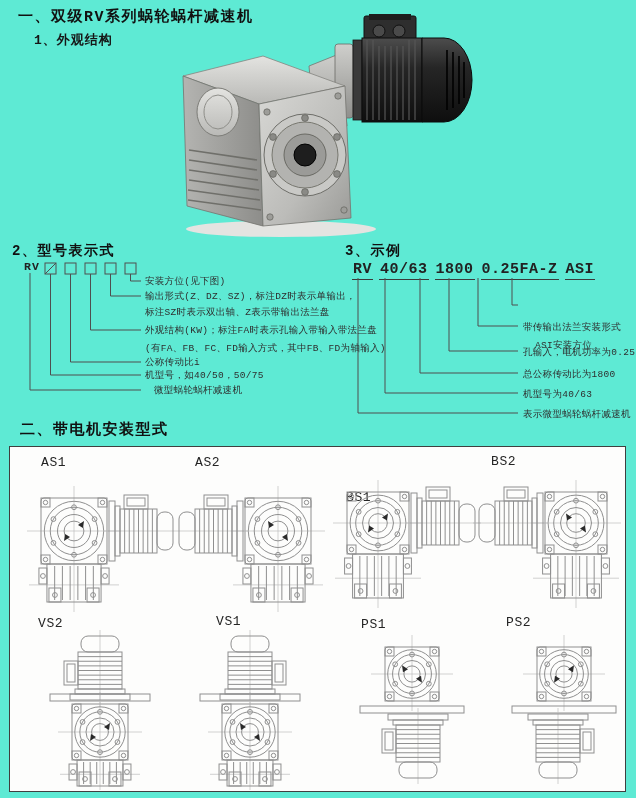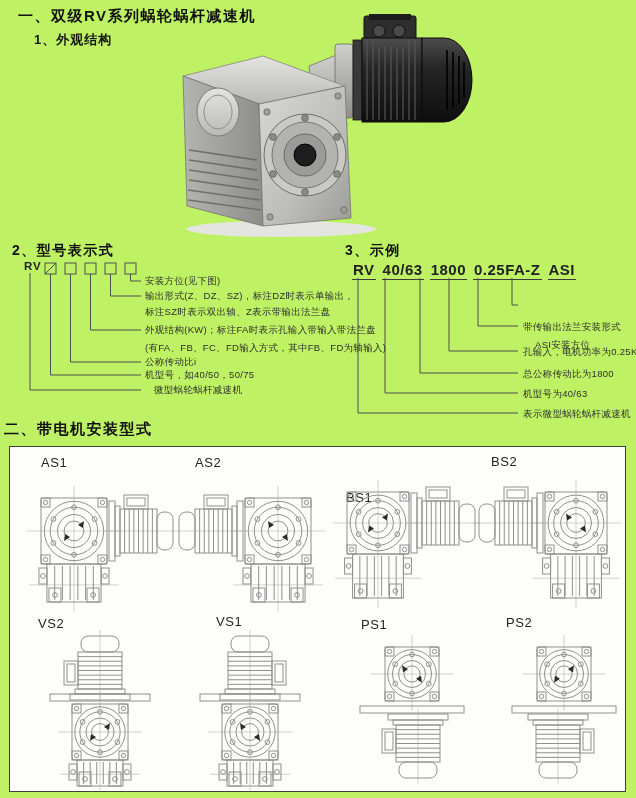--- a/index.html
+++ b/index.html
@@ -1,19 +1,19 @@
 <!DOCTYPE html>
 <html><head>
 <meta charset="utf-8">
 <style>
   html,body{margin:0;padding:0;background:#e8e8e8;}
   .page{
     position:relative;width:636px;height:798px;margin:0 auto;
-    background:#bef264;overflow:hidden;
-    font-family:Liberation Sans, sans-serif;
+    background:#5eead4;overflow:hidden;
+    font-family:Liberation Mono, monospace;
     color:#1c1c1c;
   }
   .abs{position:absolute;}
   .h1{font-size:15px;font-weight:bold;letter-spacing:1.5px;color:#111;}
   .h2{font-size:13px;font-weight:bold;letter-spacing:1px;color:#161616;}
   .h3{font-size:14px;font-weight:bold;letter-spacing:1.5px;color:#111;text-align:right;}
   .lbl{font-size:9.5px;color:#2e2e2e;letter-spacing:0.3px;white-space:nowrap;}
   .code{font-size:15px;font-weight:bold;color:#222;letter-spacing:0.5px;white-space:nowrap;}
   .codepart{border-bottom:1.2px solid #3a3a3a;padding:0 1px 1px 1px;}
   .rvprefix{font-size:11.5px;font-weight:bold;color:#222;letter-spacing:1px;}
@@ -172,21 +172,21 @@
   <div class="abs lbl" style="left:145px;top:369px;">机型号，如40/50，50/75</div>
   <div class="abs lbl" style="left:145px;top:384px;margin-left:9px;">微型蜗轮蜗杆减速机</div>
 
   <div class="abs lbl" style="left:535px;top:300px;margin-top:39px;">ASI安装方位</div>
   <div class="abs lbl" style="left:523px;top:321px;">带传输出法兰安装形式</div>
   <div class="abs lbl" style="left:523px;top:346px;">孔输入，电机功率为0.25KW</div>
   <div class="abs lbl" style="left:523px;top:368px;">总公称传动比为1800</div>
   <div class="abs lbl" style="left:523px;top:388px;">机型号为40/63</div>
   <div class="abs lbl" style="left:523px;top:408px;">表示微型蜗轮蜗杆减速机</div>
 
-  <div class="abs h1" style="left:4px;top:420px;">二、带电机安装型式</div>
+  <div class="abs h1" style="left:20px;top:420px;">二、带电机安装型式</div>
 
   <div class="abs mbox" style="left:9px;top:446px;width:615px;height:344px;">
     <div class="abs celllbl" style="left:31px;top:8px;">AS1</div>
     <svg class="abs" style="left:16px;top:22px;" width="150" height="152" viewBox="0 0 150 152">
         <line x1="1" y1="62" x2="95" y2="62" stroke="#bdbdbd" stroke-width="0.7" fill="none"></line>
         <line x1="48" y1="17" x2="48" y2="143" stroke="#bdbdbd" stroke-width="0.7" fill="none"></line>
         <line x1="3" y1="115.9" x2="93" y2="115.9" stroke="#bdbdbd" stroke-width="0.7" fill="none"></line>
         <rect x="15" y="29" width="66" height="66" rx="3" stroke="#8f8f8f" stroke-width="1" fill="none"></rect>
         <rect x="15" y="29" width="9" height="9" stroke="#8f8f8f" stroke-width="1" fill="none"></rect>
         <circle cx="19.5" cy="33.5" r="2.2" stroke="#8f8f8f" stroke-width="1" fill="none"></circle>

